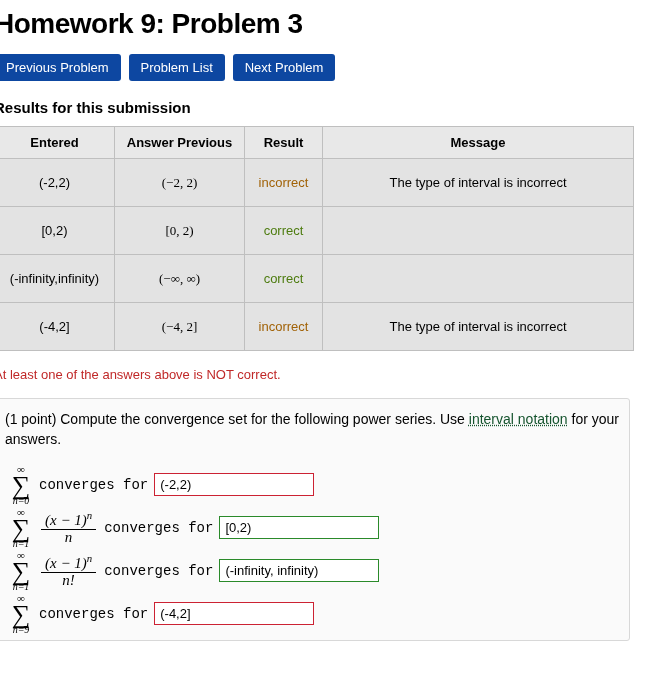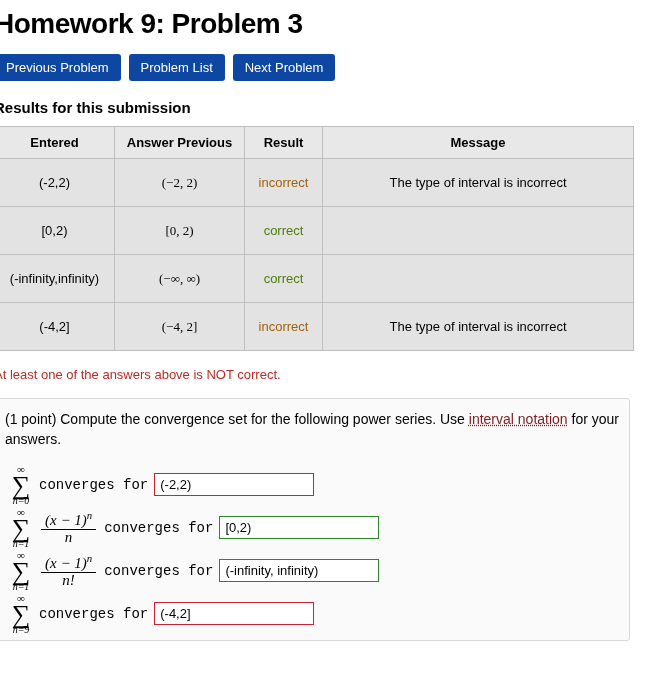--- a/index.html
+++ b/index.html
@@ -78,21 +78,21 @@
     padding: 10px 10px 4px 10px;
     background: #fafafa;
     width: 636px;
   }
   .prompt {
     font-size: 14px;
     line-height: 1.45;
     margin: 0 0 14px 0;
   }
   a.term {
-    color: #7f1d1d;
+    color: #14532d;
     text-decoration: underline dotted;
   }
   .series-row {
     display: flex;
     align-items: center;
     margin: 0 0 1px 0;
     font-family: "Times New Roman", serif;
     font-size: 15px;
   }
   .sigma-block {

